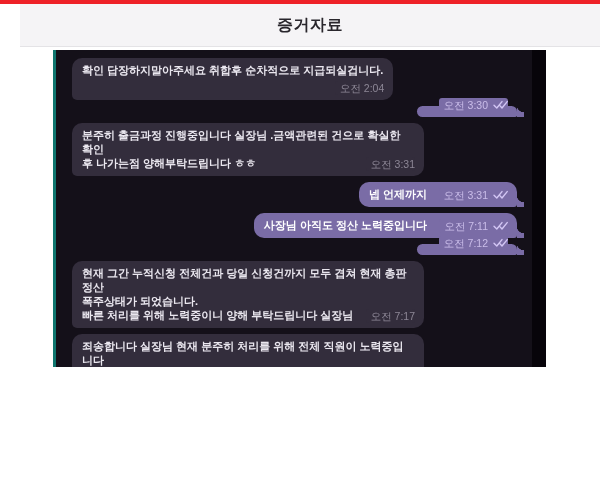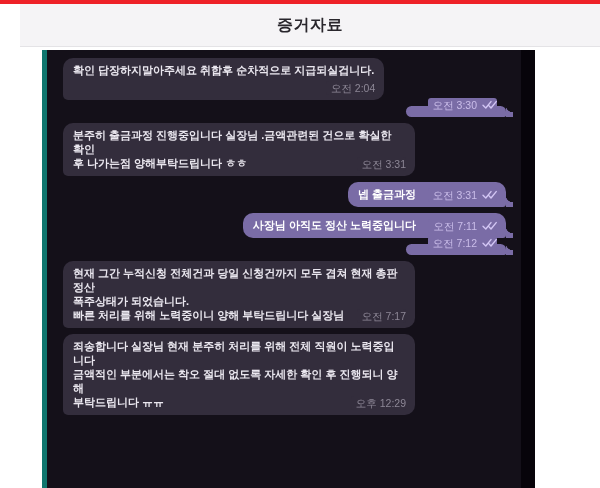--- a/index.html
+++ b/index.html
@@ -5,22 +5,22 @@
   html,body{margin:0;padding:0;width:600px;height:488px;overflow:hidden;
     background:#ffffff;font-family:"Liberation Sans","DejaVu Sans",sans-serif;}
 
   
   .top-red-bar{height:4px;background:#ee2127;}
   .header{height:42px;background:#f5f4f6;border-bottom:1px solid #e4e3e6;
     display:flex;align-items:center;justify-content:center;margin-left:20px;}
   .header .title{font-size:16px;font-weight:bold;color:#29262c;letter-spacing:.5px;}
 
   
-  .chat-panel{position:absolute;left:42px;top:50px;width:493px;height:438px;
-    background:#141019;border-left:5px solid #0f766e;box-sizing:border-box;overflow:hidden;}
+  .chat-panel{position:absolute;left:53px;top:50px;width:493px;height:317px;
+    background:#141019;border-left:3px solid #0f766e;box-sizing:border-box;overflow:hidden;}
   .scroll-strip{position:absolute;right:0;top:0;bottom:0;width:14px;background:#07040a;}
   .msg-list{position:absolute;left:0;top:0;right:14px;bottom:0;
     padding:8px 8px 6px 16px;box-sizing:border-box;}
 
   .row{display:flex;margin-bottom:6px;}
   .row.received{justify-content:flex-start;}
   .row.sent{justify-content:flex-end;}
 
   .bubble{position:relative;display:inline-block;box-sizing:border-box;
     padding:5px 10px 6px;border-radius:10px;
@@ -68,21 +68,21 @@
             </span>
           </span></div>
       </div>
       <div class="row received">
         <div class="bubble"><span>분주히 출금과정 진행중입니다 실장님 .금액관련된 건으로 확실한 확인
 후 나가는점 양해부탁드립니다 ㅎㅎ</span><span class="meta">
             <span>오전 3:31</span>
           </span></div>
       </div>
       <div class="row sent">
-        <div class="bubble pad-right"><span>넵 출금과정</span><span class="meta">
+        <div class="bubble pad-right"><span>넵 언제까지</span><span class="meta">
             <span>오전 3:31</span>
             <span class="check">
               <svg width="15" height="10" viewBox="0 0 15 10" fill="none">
                 <path d="M1 5.2 L3.8 8 L9 1.6" stroke="#d3c6f4" stroke-width="1.4" stroke-linecap="round" stroke-linejoin="round"></path>
                 <path d="M6.6 5.4 L9 8 L14.2 1.6" stroke="#d3c6f4" stroke-width="1.4" stroke-linecap="round" stroke-linejoin="round"></path>
               </svg>
             </span>
           </span></div>
       </div>
       <div class="row sent">

